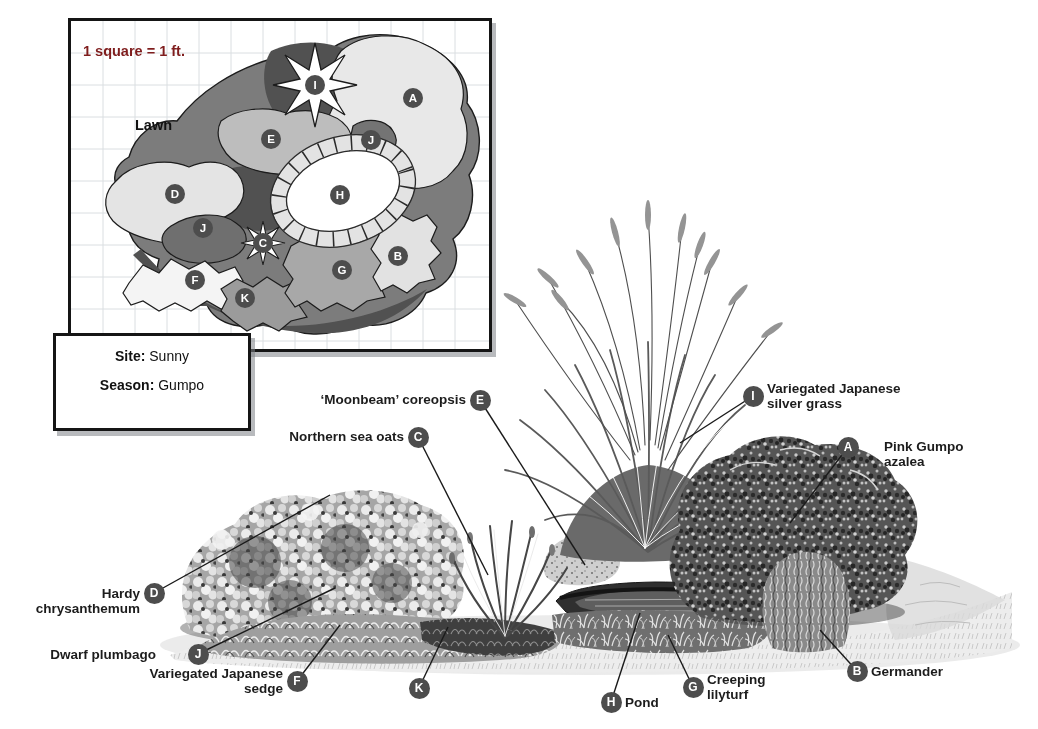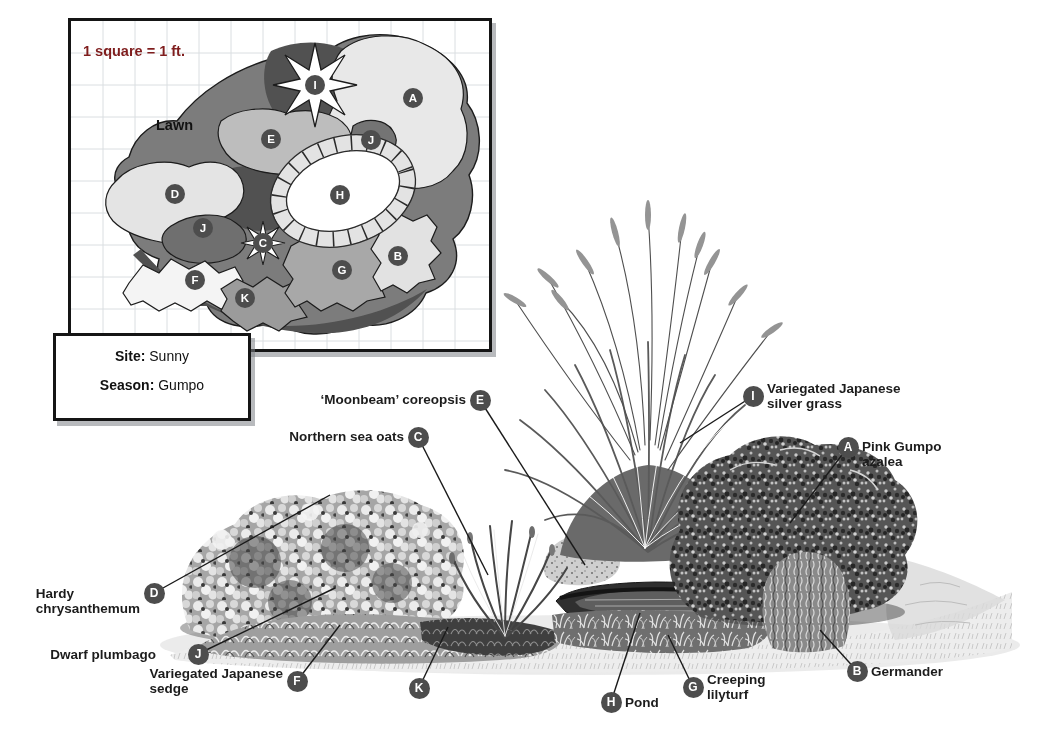--- a/index.html
+++ b/index.html
@@ -5,34 +5,34 @@
   html,body{margin:0;padding:0;background:#ffffff;}
   .canvas{position:relative;width:1038px;height:729px;background:#fff;overflow:hidden;
           font-family:"Liberation Sans",sans-serif;color:#1a1a1a;}
   svg{display:block;}
   .art{position:absolute;left:0;top:0;}
   
   .inset{position:absolute;left:68px;top:18px;width:418px;height:328px;
          border:3px solid #151515;background:#fff;
          box-shadow:4px 5px 0 rgba(125,130,135,.55);}
   .inset-note{position:absolute;left:12px;top:22px;font-size:14.5px;font-weight:bold;color:#7f1d1d;}
-  .inset-lawn{position:absolute;left:64px;top:96px;font-size:14.5px;font-weight:bold;color:#111;margin-left:21px;}
+  .inset-lawn{position:absolute;left:64px;top:96px;font-size:14.5px;font-weight:bold;color:#111;}
   .imarker{position:absolute;width:20px;height:20px;border-radius:50%;background:#4d4d4d;
            color:#fff;font-size:11.5px;font-weight:bold;display:flex;align-items:center;
            justify-content:center;}
   
   .infobox{position:absolute;left:53px;top:333px;width:176px;background:#fff;
            border:3px solid #151515;box-shadow:4px 5px 0 rgba(125,130,135,.55);
-           padding:12px 8px 12px;text-align:center;font-size:14px;line-height:17px;color:#111;}
+           padding:12px 8px 22px;text-align:center;font-size:14px;line-height:17px;color:#111;}
   .infobox p{margin:0 0 12px;}
   .infobox b{font-weight:bold;}
   
   .label{position:absolute;font-size:13.5px;font-weight:bold;line-height:15px;
          white-space:nowrap;color:#1c1c1c;}
-  .label.r{}
+  .label.r{text-align:right;}
   .marker{position:absolute;width:21px;height:21px;border-radius:50%;background:#4d4d4d;
           color:#fff;font-size:12px;font-weight:bold;display:flex;align-items:center;
           justify-content:center;}
 </style>
 </head>
 <body>
 
 <div class="canvas">
 
   <svg class="art" width="1038" height="729" viewBox="0 0 1038 729">
@@ -311,21 +311,21 @@
     <span>Northern sea oats</span>
   </div>
   <div class="marker" style="left:407.5px;top:426.5px">C</div>
 
   <div class="label" style="left:767px;top:381px">
     <div>Variegated Japanese</div>
     <div>silver grass</div>
   </div>
   <div class="marker" style="left:742.5px;top:385.5px">I</div>
 
-  <div class="label" style="left:862px;top:439px">
+  <div class="label" style="left:884px;top:439px">
     <div>Pink Gumpo</div>
     <div>azalea</div>
   </div>
   <div class="marker" style="left:837.5px;top:436.5px">A</div>
 
   <div class="label r" style="right:898px;top:586px">
     <div>Hardy</div>
     <div>chrysanthemum</div>
   </div>
   <div class="marker" style="left:143.5px;top:582.5px">D</div>

